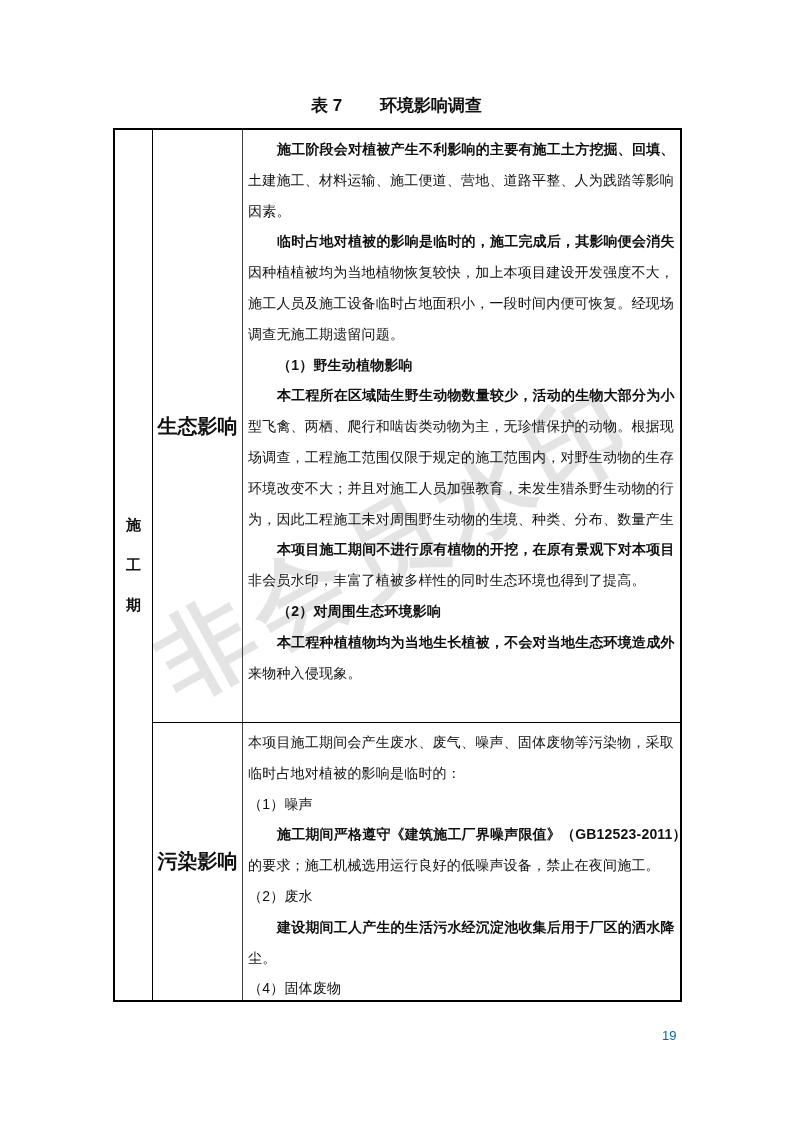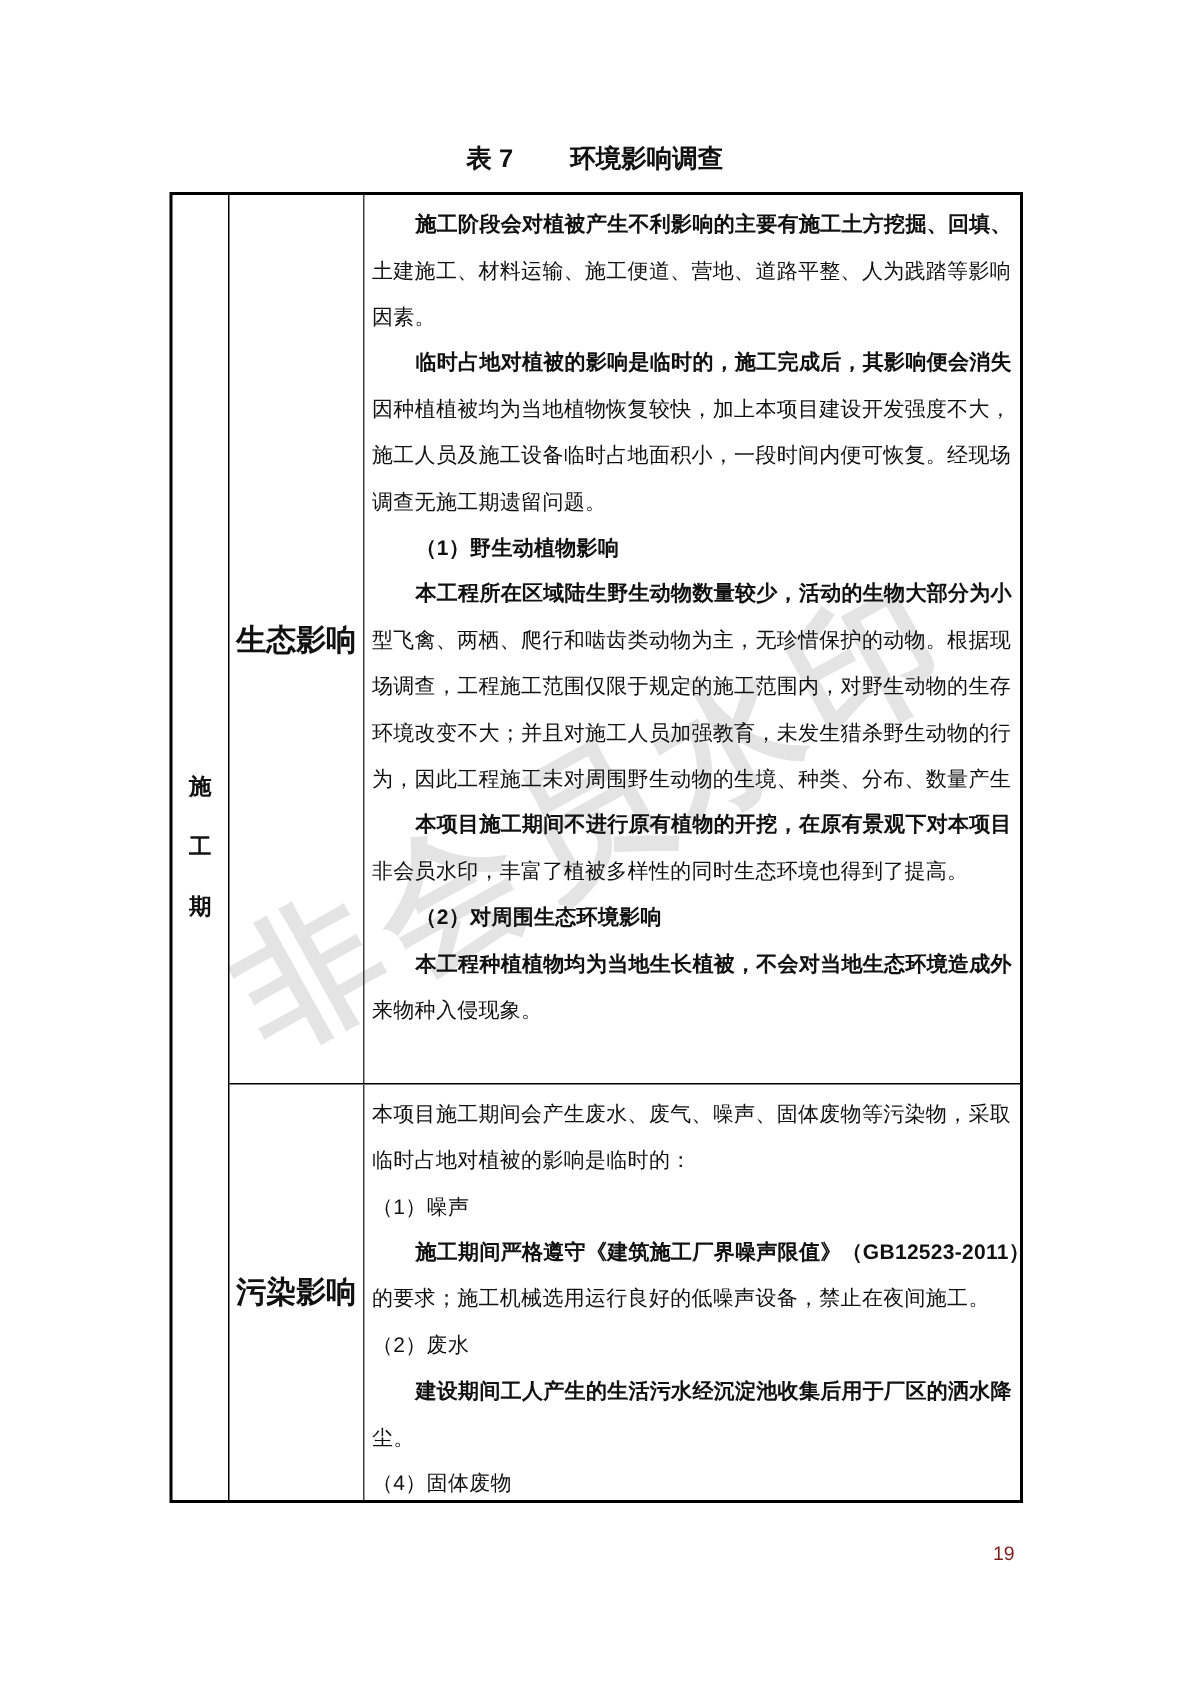--- a/index.html
+++ b/index.html
@@ -100,21 +100,21 @@
   .tline {
     line-height: 30.8px;
     white-space: nowrap;
   }
   .tline.indent { text-indent: 29px; font-weight: bold; }
   .page-number {
     position: absolute;
     top: 1028px;
     left: 662px;
     font-size: 13px;
-    color: #7f1d1d;
+    color: #0369a1;
     z-index: 2;
     text-align: right;
   }
 </style>
 </head>
 <body>
 
 <div class="watermark">非会员水印</div>
 
 <div class="doc-title">

